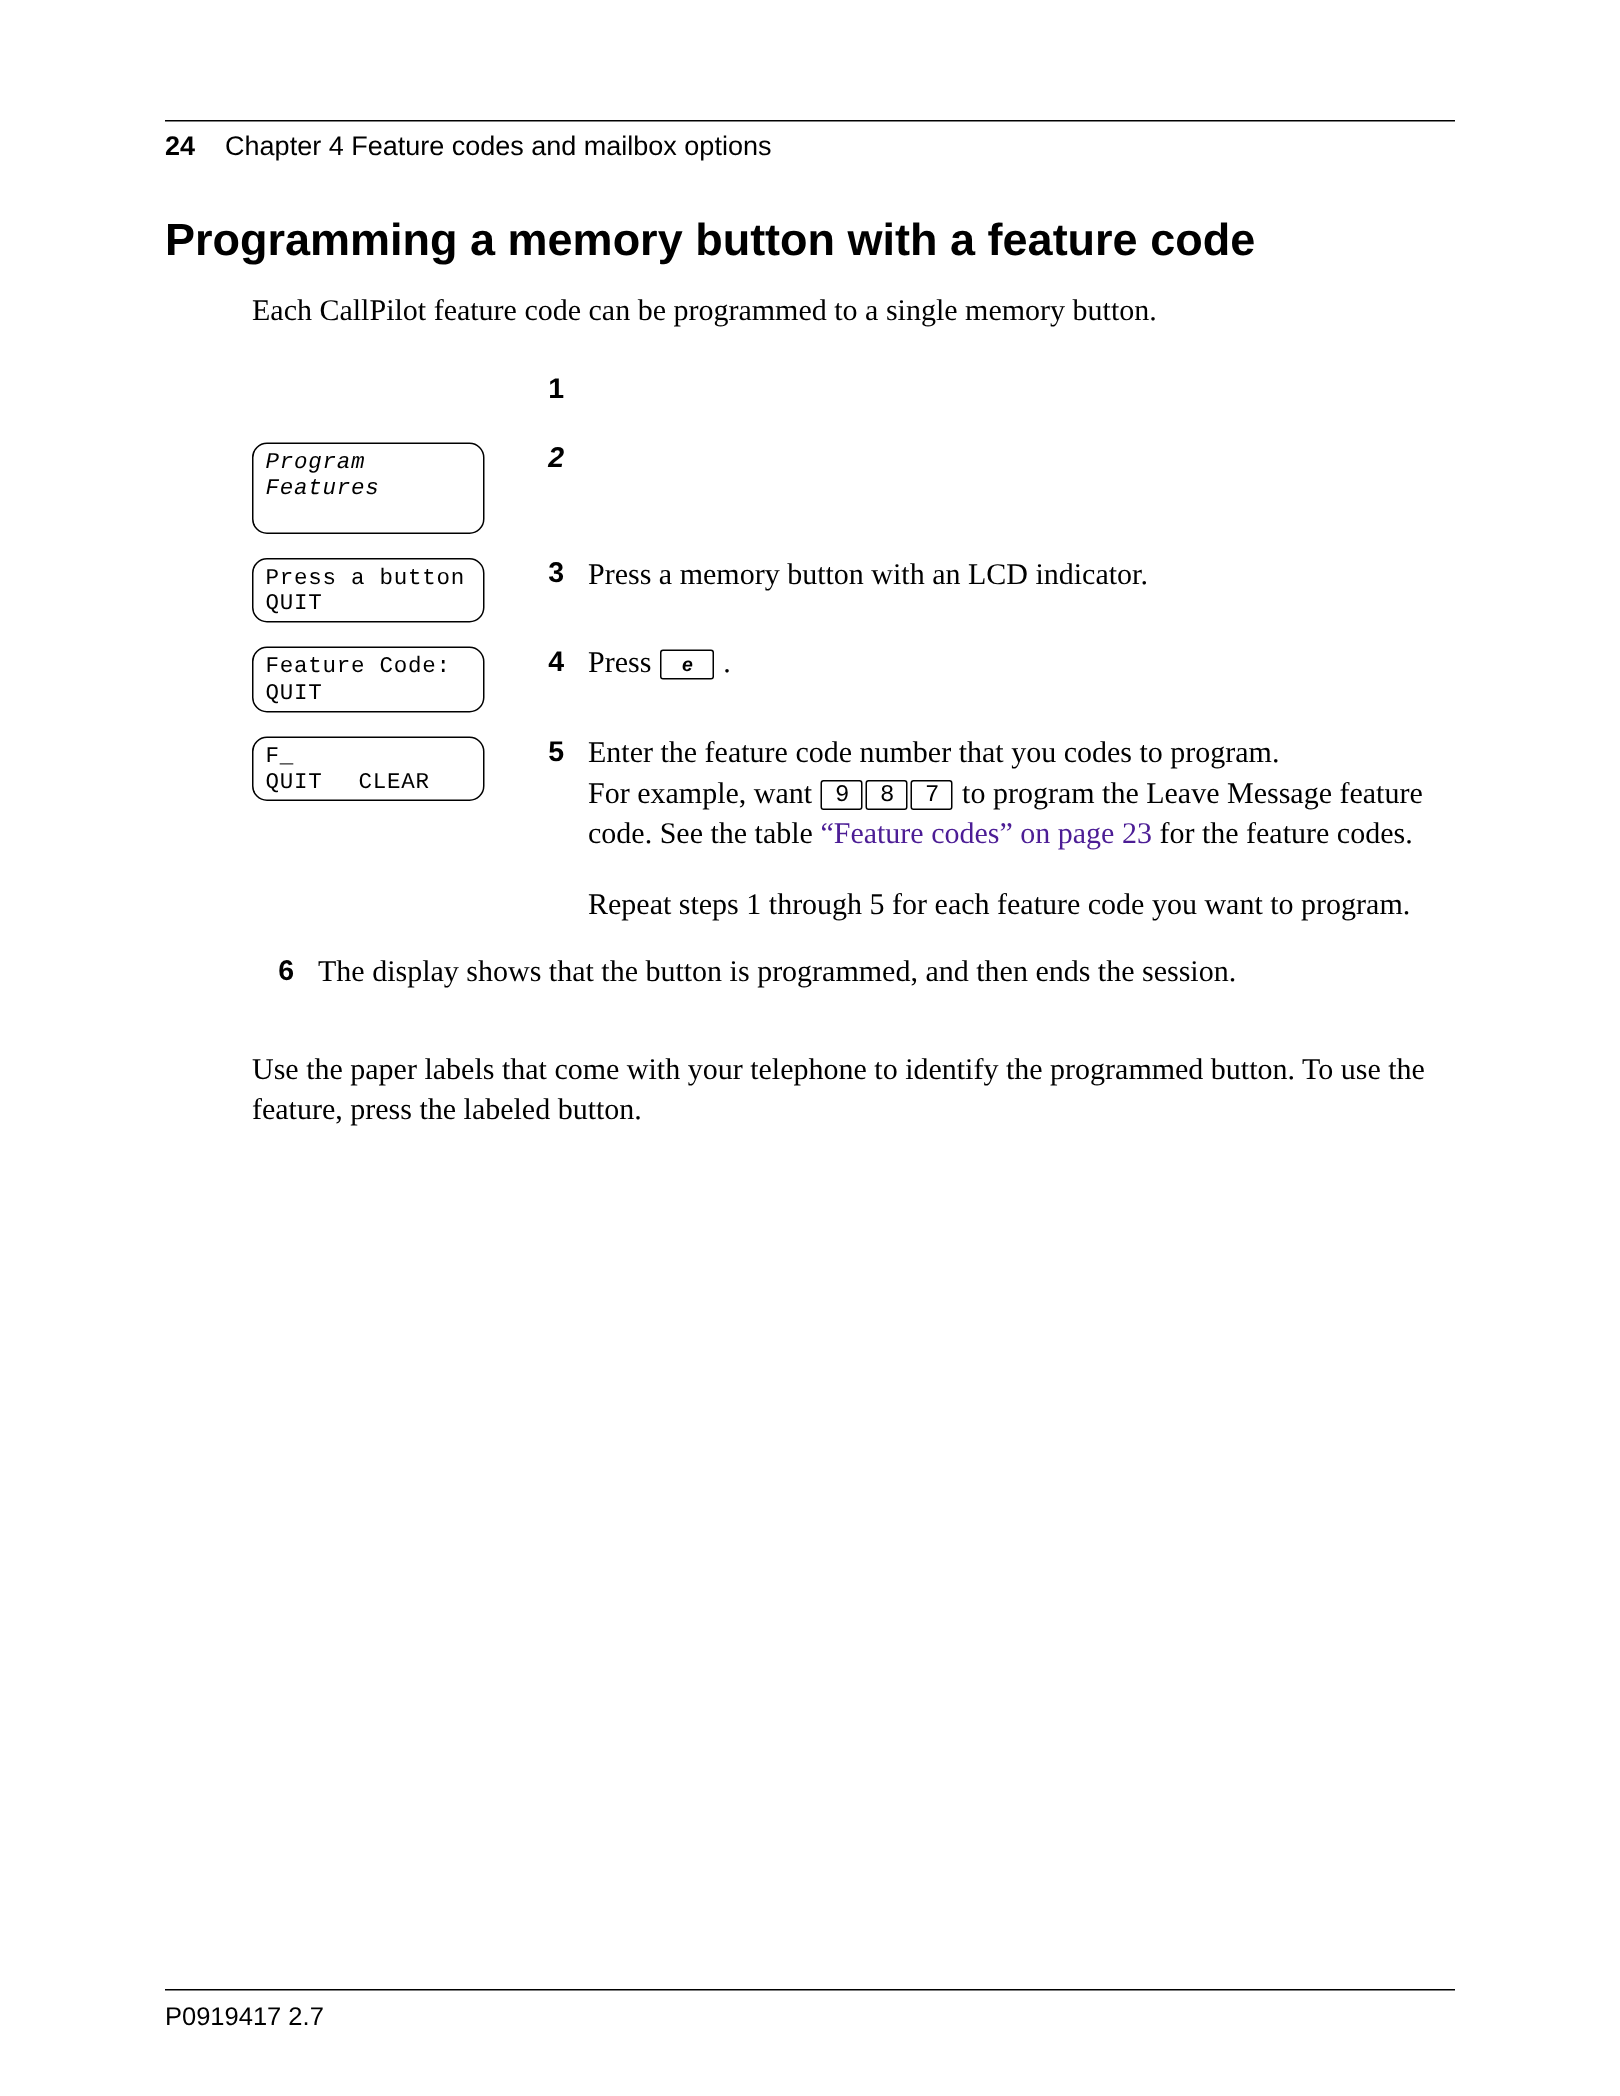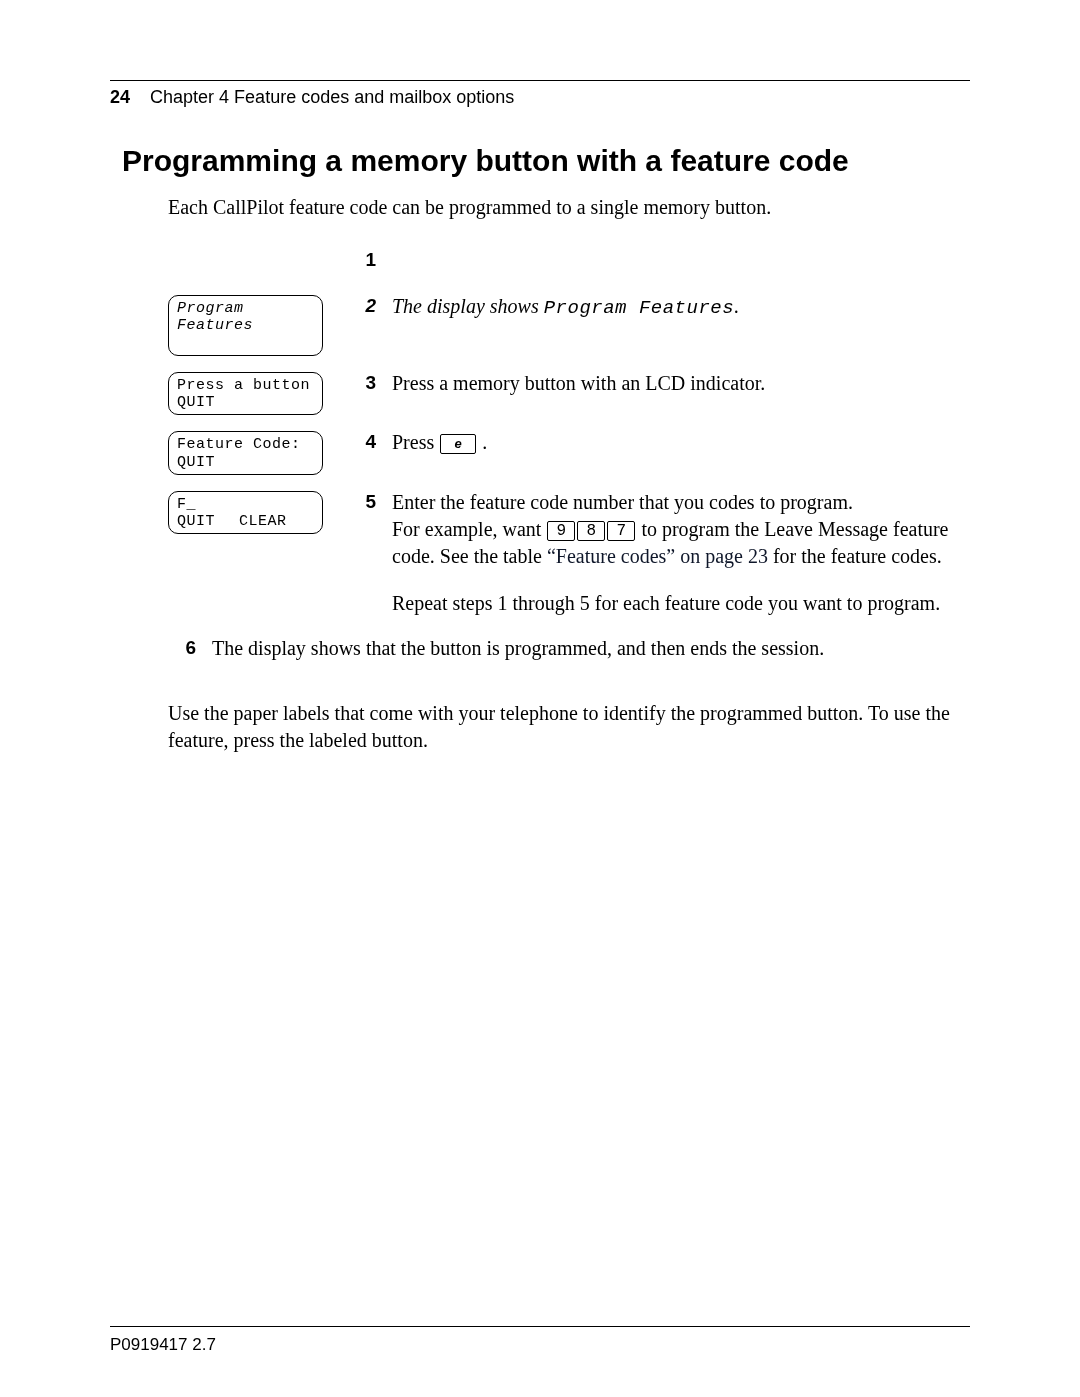--- a/index.html
+++ b/index.html
@@ -25,21 +25,21 @@
     font-size: 18px;
     margin-bottom: 36px;
   }
   .running-head .pg {
     font-weight: bold;
   }
   h1.title {
     font-family: Arial, Helvetica, sans-serif;
     font-weight: bold;
     font-size: 30px;
-    margin: 0 0 18px 12px;
+    margin: 0 0 18px 0;
   }
   .intro {
     font-size: 20px;
     margin: 0 0 28px 58px;
   }
   .steps {
     margin-left: 58px;
   }
   .step-row {
     display: flex;
@@ -96,21 +96,21 @@
     text-align: center;
     vertical-align: 1px;
     margin: 0 1px;
   }
   .key.wide { min-width: 26px; }
   .mono {
     font-family: "Courier New", monospace;
     font-size: 19px;
     letter-spacing: 0.5px;
   }
-  .link { color: #0f172a; }
+  .link { color: #4c1d95; }
   .closing {
     font-size: 20px;
     margin: 38px 0 0 58px;
     line-height: 1.35;
   }
   .rule-bottom {
     position: absolute;
     left: 110px;
     right: 110px;
     bottom: 70px;
@@ -153,23 +153,20 @@
     </div>
 
     <div class="step-row" style="margin-top:22px;font-style:italic;">
       <div class="lcd-col">
         <div class="lcd">
           <div>Program Features</div>
           <div>&nbsp;</div>
         </div>
       </div>
       <div class="num-col">2</div>
-      <div class="text-col">
-        <span>The display shows </span><span class="mono">Program Features</span><span>.</span>
-      </div>
     </div>
 
     <div class="step-row">
       <div class="lcd-col">
         <div class="lcd">
           <div>Press a button</div>
           <div class="row2">
               <span>QUIT</span>
             </div>
         </div>

